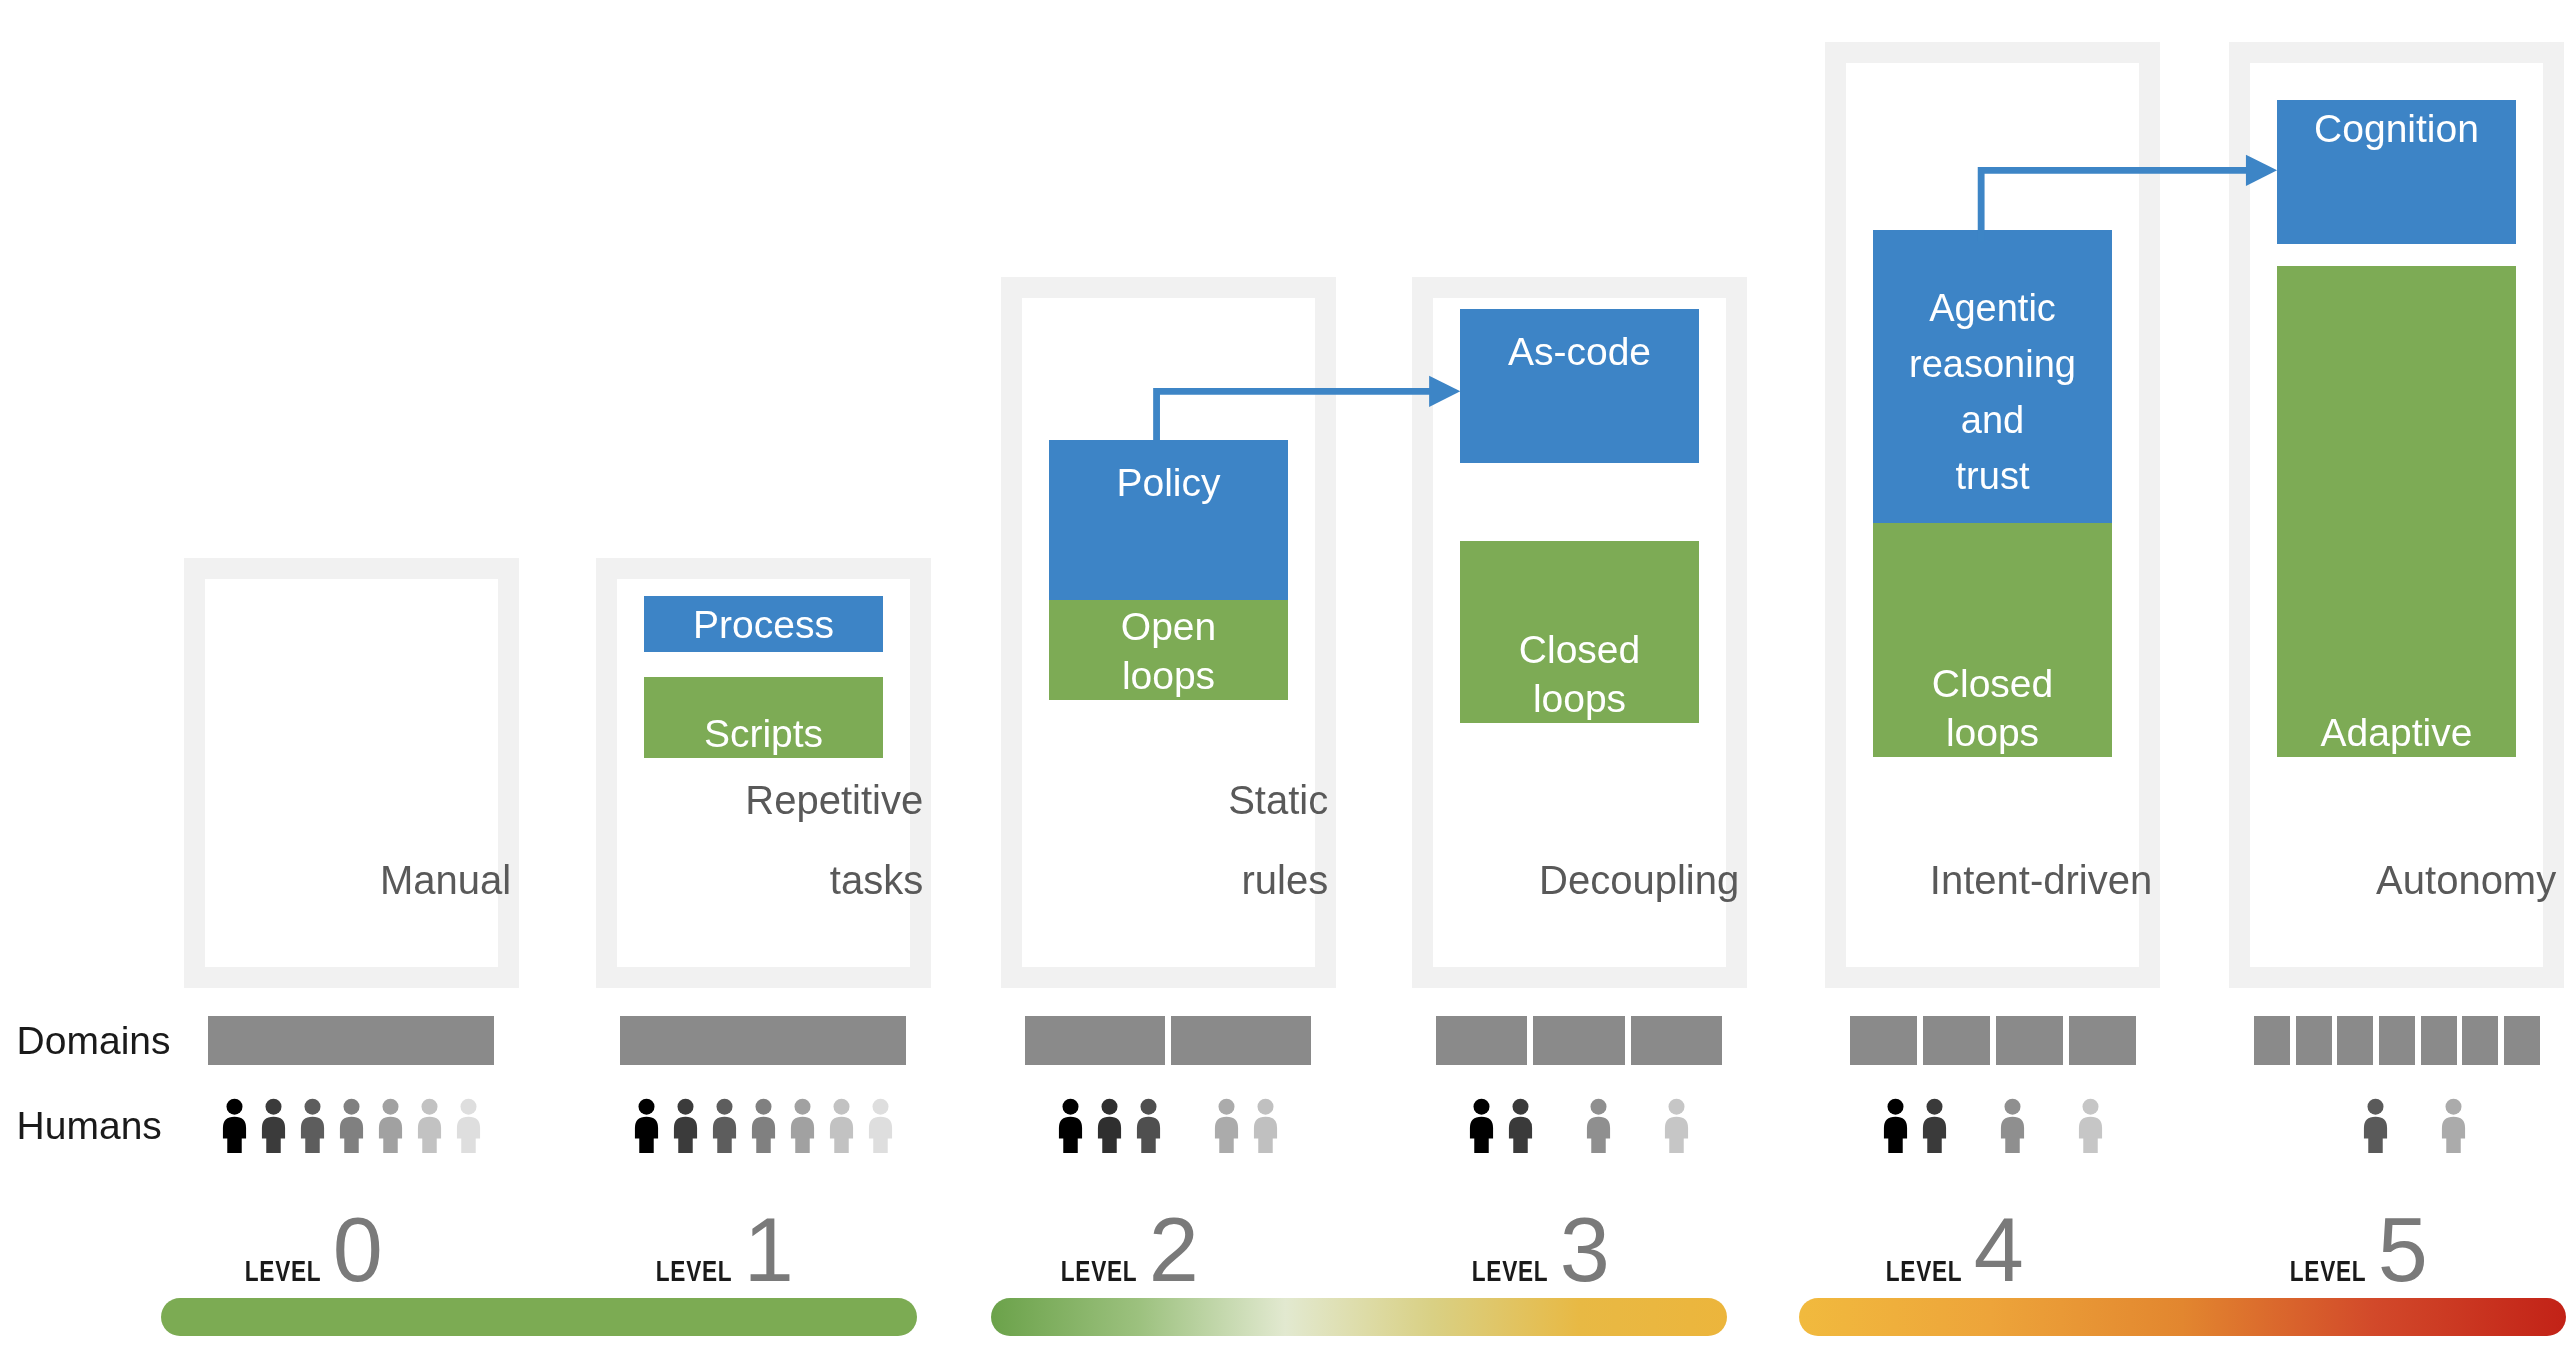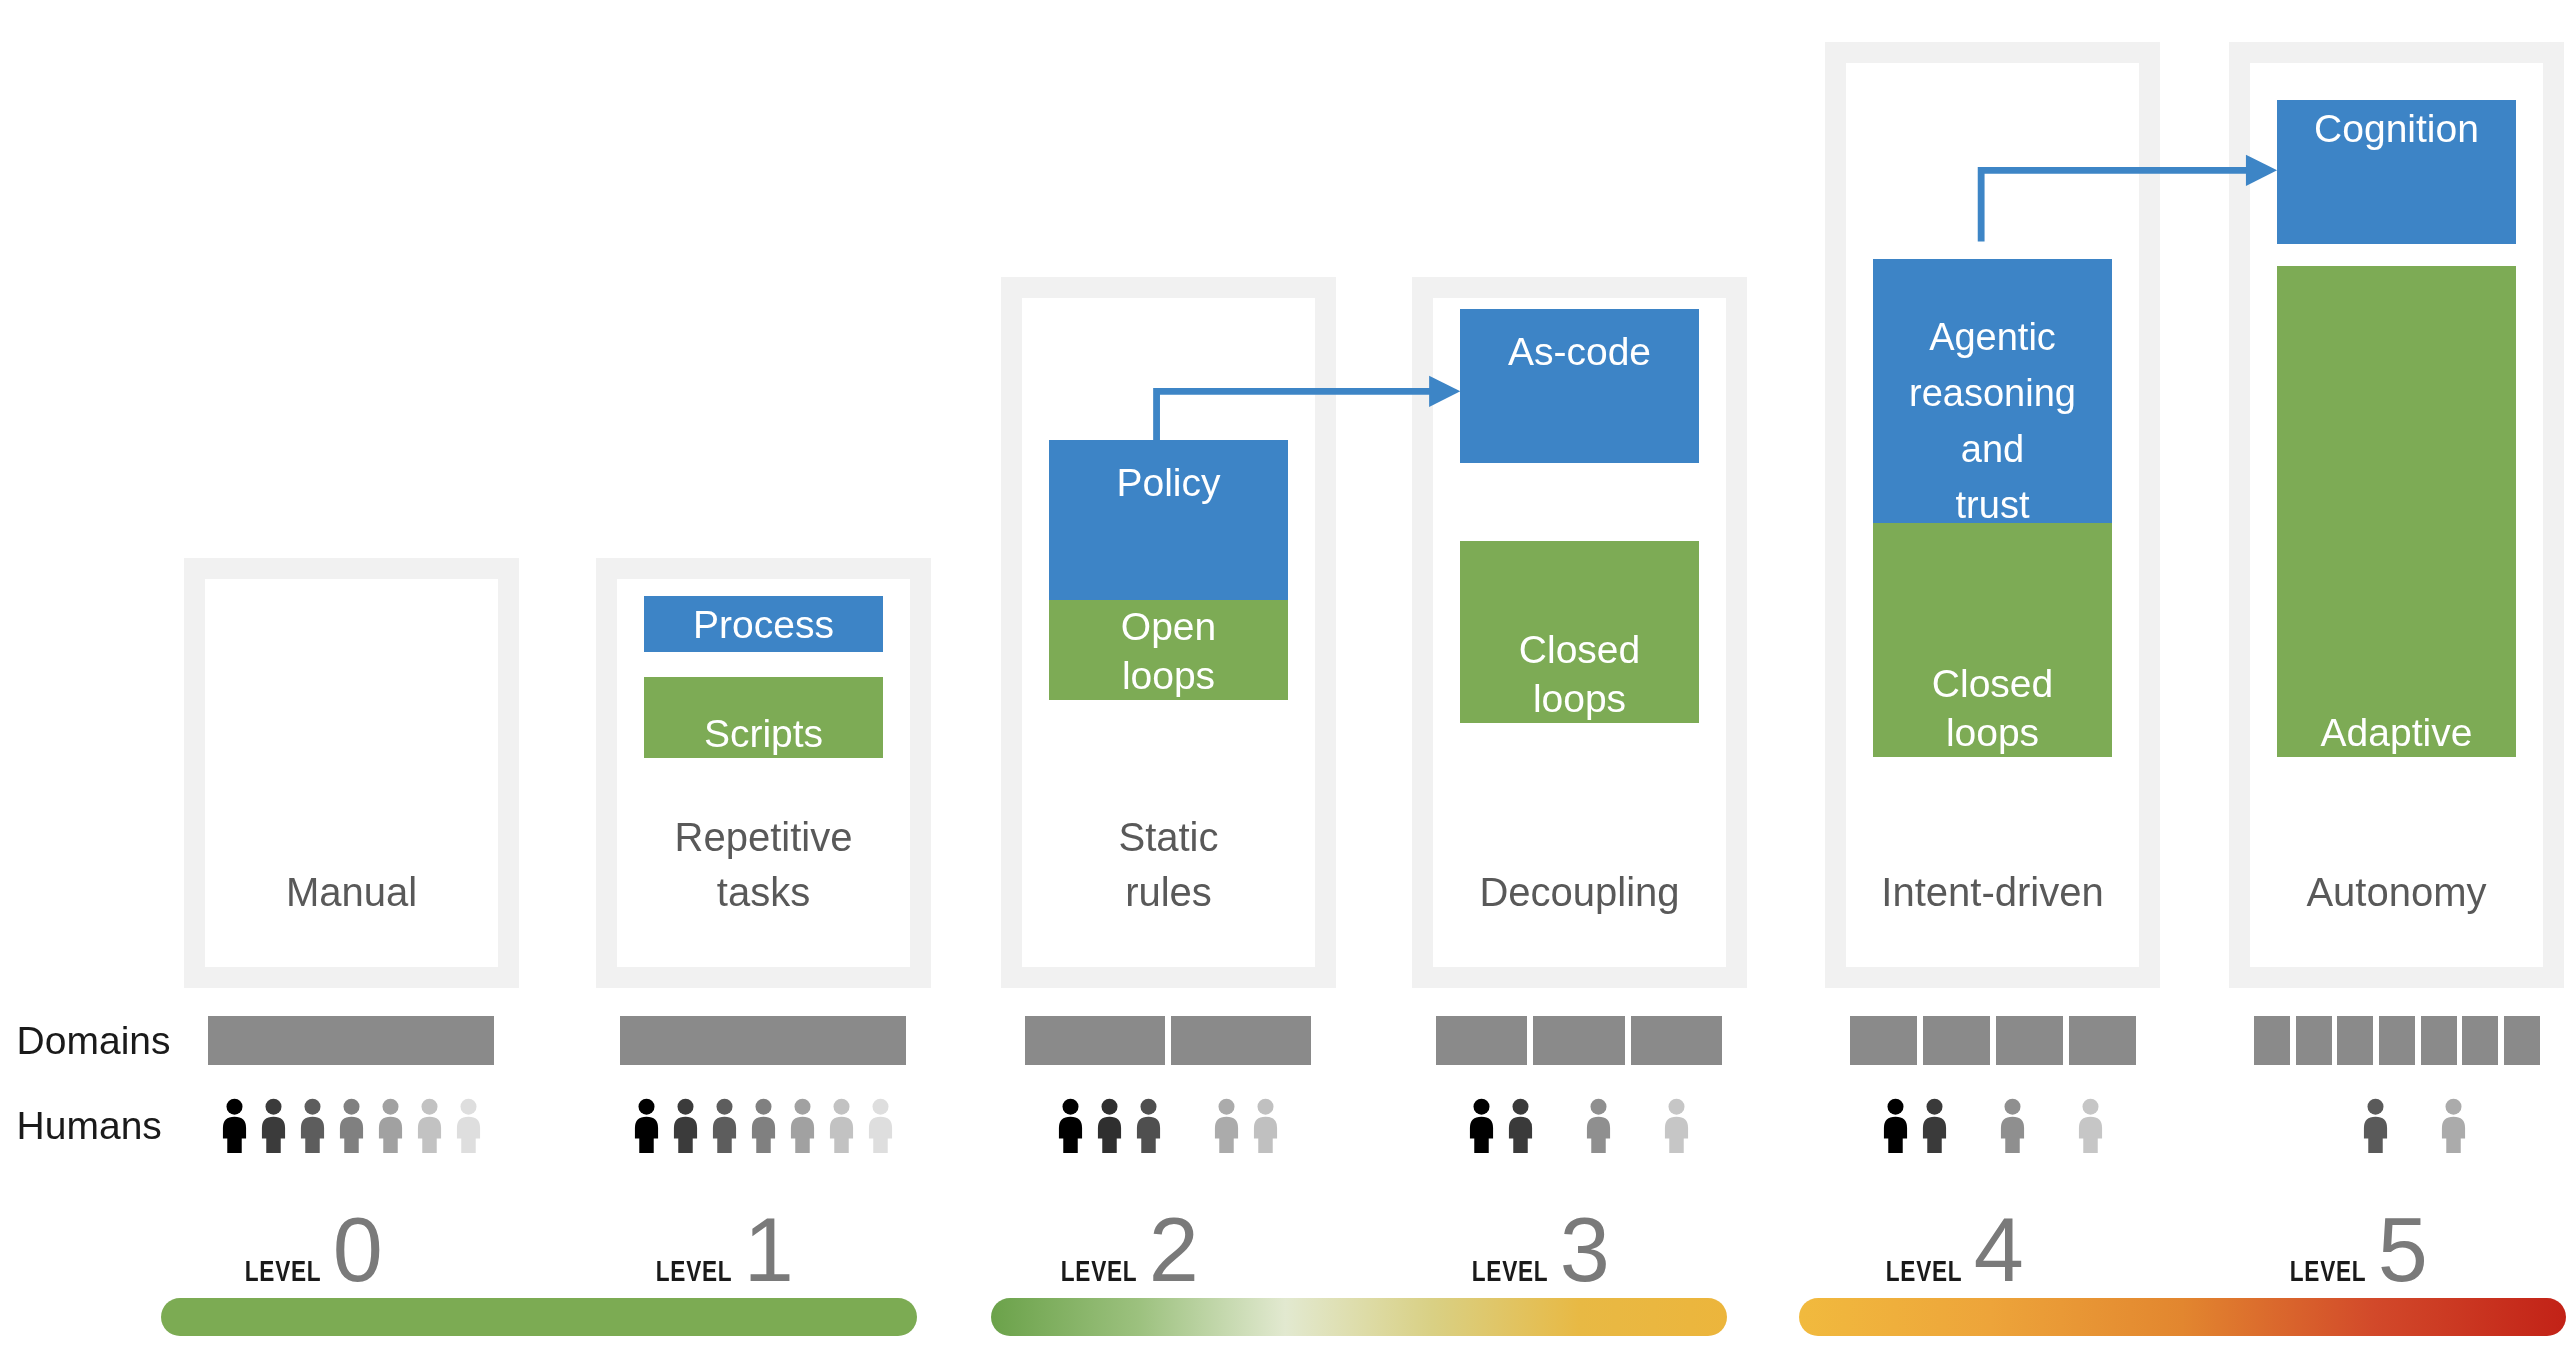--- a/index.html
+++ b/index.html
@@ -7,22 +7,22 @@
           font-family:"Liberation Sans",sans-serif;}
   
   .col{position:absolute;width:335px;background:var(--column_bg,#f1f1f1);}
   .panel{position:absolute;inset:21.4px;background:#ffffff;}
   .bbox{position:absolute;left:48px;width:239px;color:#fff;display:flex;align-items:center;
         justify-content:center;text-align:center;font-size:39px;line-height:49px;white-space:pre-line;}
   .bbox.blue{background:var(--blue,#3d84c6);}
   .bbox.green{background:var(--green,#7dab55);align-items:flex-end;}
   .bbox.top-align{align-items:flex-start;}
   .bbox.small{font-size:38px;line-height:56px;}
-  .title{position:absolute;left:7.8px;right:7.8px;bottom:68px;text-align:center;font-size:40px;
-         line-height:55px;color:var(--title_text,#595959);white-space:pre-line;}
+  .title{position:absolute;left:7.8px;right:7.8px;bottom:68px;text-align:right;font-size:40px;
+         line-height:80px;color:var(--title_text,#595959);white-space:pre-line;}
   
   .row-label{position:absolute;left:16.6px;font-size:39px;color:var(--label_text,#1a1a1a);}
   .domgroup{position:absolute;top:1016px;height:49px;width:286px;display:flex;gap:5.8px;}
   .domgroup .seg{flex:1;background:var(--domain_bar,#8a8a8a);}
   .humgroup{position:absolute;top:1098px;height:55px;display:flex;}
   .hslot{width:39px;display:flex;justify-content:center;align-items:flex-end;}
   
   .badge{position:absolute;top:1205px;width:214px;display:flex;justify-content:center;
          align-items:baseline;gap:11px;}
   .badge-word{display:inline-block;font-size:29px;font-weight:700;color:var(--label_text,#1a1a1a);
@@ -75,21 +75,21 @@
     </div>
     <div class="bbox green" style="top:264px;height:182px">
       <span>Closed
 loops</span>
     </div>
     <div class="title">Decoupling</div>
   </div>
 
   <div class="col" style="left:1825px;top:42px;height:946px">
     <div class="panel"></div>
-    <div class="bbox blue small" style="top:217px;height:324px">
+    <div class="bbox blue small" style="top:188px;height:324px">
       <span>Agentic
 reasoning
 and
 trust</span>
     </div>
     <div class="bbox green" style="top:481px;height:234px">
       <span>Closed
 loops</span>
     </div>
     <div class="title">Intent-driven</div>

